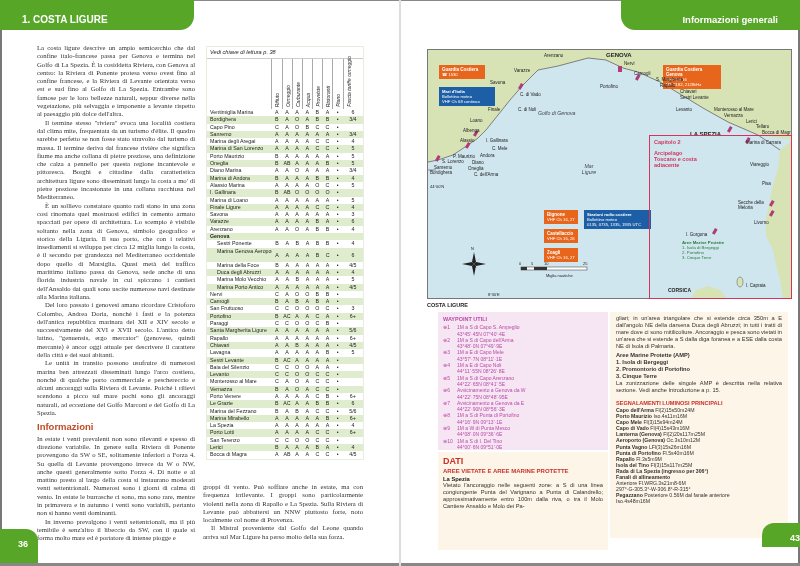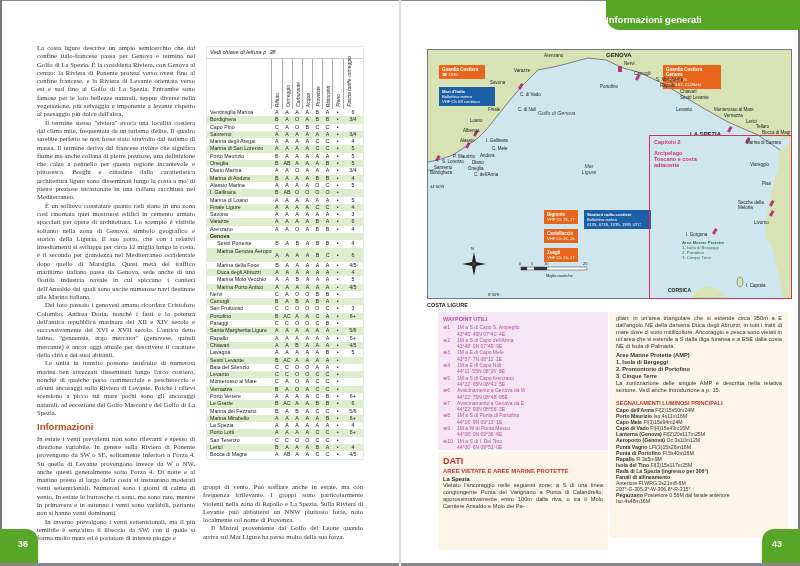--- a/index.html
+++ b/index.html
@@ -4,23 +4,23 @@
 <style>
 *{box-sizing:border-box;margin:0;padding:0}
 body{width:800px;height:566px;background:#fff;font-family:"Liberation Sans",sans-serif;position:relative;overflow:hidden;color:#222}
 .spread{position:absolute;left:0;top:0;width:800px;height:566px;background:#fff}
 .gutter{position:absolute;left:399px;top:0;width:2px;height:566px;background:#ddd}
 .frame-l{position:absolute;left:0;top:0;width:2px;height:566px;background:#777}
 .frame-r{position:absolute;right:0;top:0;width:2px;height:566px;background:#777}
 .frame-b{position:absolute;left:0;bottom:0;width:800px;height:3px;background:#888}
 .frame-t{position:absolute;left:0;top:0;width:800px;height:1px;background:#888}
 .tab-l{position:absolute;left:0;top:0;width:194px;height:30px;background:#58a628;border-bottom-right-radius:14px;color:#fff;font-weight:bold;font-size:10px;padding:14px 0 0 22px}
-.tab-r{position:absolute;right:0;top:0;width:194px;height:30px;background:#58a628;border-bottom-left-radius:14px;color:#fff;font-weight:bold;font-size:9.5px;padding:14px 22px 0 0;}
+.tab-r{position:absolute;right:0;top:0;width:179px;height:30px;background:#58a628;border-bottom-left-radius:14px;color:#fff;font-weight:bold;font-size:9.5px;padding:14px 22px 0 0;text-align:right}
 .pn-l{position:absolute;left:0;bottom:3px;width:38px;height:34px;background:#58a628;border-top-right-radius:12px;color:#fff;font-weight:bold;font-size:9px;padding:10px 0 0 18px}
-.pn-r{position:absolute;right:0;bottom:3px;width:38px;height:34px;background:#58a628;border-top-left-radius:12px;color:#fff;font-weight:bold;font-size:9px;padding:10px 0 0 10px}
+.pn-r{position:absolute;right:0;bottom:19px;width:38px;height:24px;background:#58a628;border-top-left-radius:12px;color:#fff;font-weight:bold;font-size:9px;padding:10px 0 0 28px}
 .col{position:absolute;font-family:"Liberation Serif",serif;font-size:6.7px;line-height:8.3px;text-align:justify;color:#333}
 .col p{text-indent:8px}
 .col p.first{text-indent:0}
 .col1{left:37px;top:44px;width:158px}
 .h-meteo{color:#c04a26;font-family:"Liberation Sans",sans-serif;font-weight:bold;font-size:9.5px;margin:6px 0 3px}
 .col2b{left:203px;top:483px;width:160px}
 .guide{position:absolute;left:206px;top:46px;width:158px;background:#fff;border:1px solid #e6eedf}
 .guide h2{font-size:11.5px;color:#58a628;font-weight:bold;padding:4px 0 0 3px}
 .guide .key{font-size:5.6px;font-style:italic;padding:2px 0 3px 3px}
 .thead{display:flex;height:51px;border-top:1px solid #ccc}
@@ -68,20 +68,21 @@
 </head>
 <body>
 
 <div class="spread">
   <div class="frame-t"></div>
   <div class="frame-l"></div>
   <div class="frame-r"></div>
   <div class="frame-b"></div>
   <div class="gutter"></div>
 
+  <div class="tab-l">1. COSTA LIGURE</div>
   <div class="tab-r">Informazioni generali</div>
 
   <div class="col col1">
     <p class="first">La costa ligure descrive un ampio semicerchio che dal confine italo-francese passa per Genova e termina nel Golfo di La Spezia. È la cosiddetta Riviera, con Genova al centro: la Riviera di Ponente protesa verso ovest fino al confine francese, e la Riviera di Levante orientata verso est e sud fino al Golfo di La Spezia. Entrambe sono famose per le loro bellezze naturali, seppur diverse nella vegetazione, più selvaggia e imponente a levante rispetto al paesaggio più dolce dell'altra.</p>
     <p>Il termine stesso "riviera" evoca una località costiera dal clima mite, frequentata da un turismo d'élite. Il quadro sarebbe perfetto se non fosse stato stravolto dal turismo di massa. Il termine deriva dal francese rivière che significa fiume ma anche collana di pietre preziose, una definizione che calza a pennello per questa regione incantevole e pittoresca. Borghi e cittadine dalla caratteristica architettura ligure sono disseminati lungo la costa a mo' di pietre preziose incastonate in una collana racchiusa nel Mediterraneo.</p>
     <p>È un sollievo constatare quanto radi siano in una zona così rinomata quei mostruosi edifici in cemento armato spacciati per opere di architettura. Lo scempio è visibile soltanto nella zona di Genova, simbolo geografico e storico della Liguria. Il suo porto, che con i relativi insediamenti si sviluppa per circa 12 miglia lungo la costa, è il secondo per grandezza nel Mediterraneo occidentale dopo quello di Marsiglia. Quasi metà del traffico marittimo italiano passa da Genova, sede anche di una florida industria navale in cui spiccano i cantieri dell'Ansaldo dai quali sono uscite numerose navi destinate alla Marina italiana.</p>
     <p>Del loro passato i genovesi amano ricordare Cristoforo Colombo, Andrea Doria, nonché i fasti e la potenza dell'antica repubblica marinara del XII e XIV secolo e successivamente del XVI e XVII secolo. L'antico detto latino, "genuensis, ergo mercator" (genovese, quindi mercante) è ancor oggi attuale per descrivere il carattere della città e dei suoi abitanti.</p>
     <p>Le unità in transito possono usufruire di numerosi marina ben attrezzati disseminati lungo l'arco costiero, nonché di qualche porto commerciale e peschereccio e alcuni ancoraggi sulla Riviera di Levante. Poiché i rilievi scendono a picco sul mare pochi sono gli ancoraggi naturali, ad eccezione del Golfo Marconi e del Golfo di La Spezia.</p>
     <div class="h-meteo">Informazioni</div>
     <p class="first">In estate i venti prevalenti non sono rilevanti e spesso di direzione variabile. In genere sulla Riviera di Ponente provengono da SW o SE, solitamente inferiori a Forza 4. Su quella di Levante provengono invece da W o NW, anche questi generalmente sotto Forza 4. Di notte e al mattino presto al largo della costa si instaurano moderati venti settentrionali. Numerosi sono i giorni di calma di vento. In estate le burrasche ci sono, ma sono rare, mentre in primavera e in autunno i venti sono variabili, pertanto non si hanno venti dominanti.</p>

